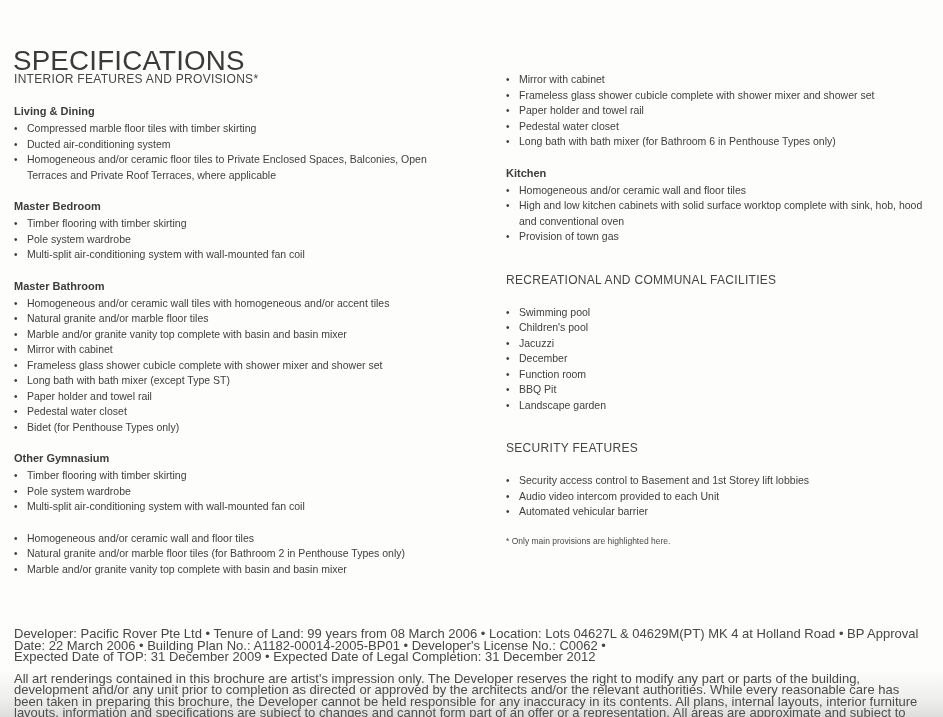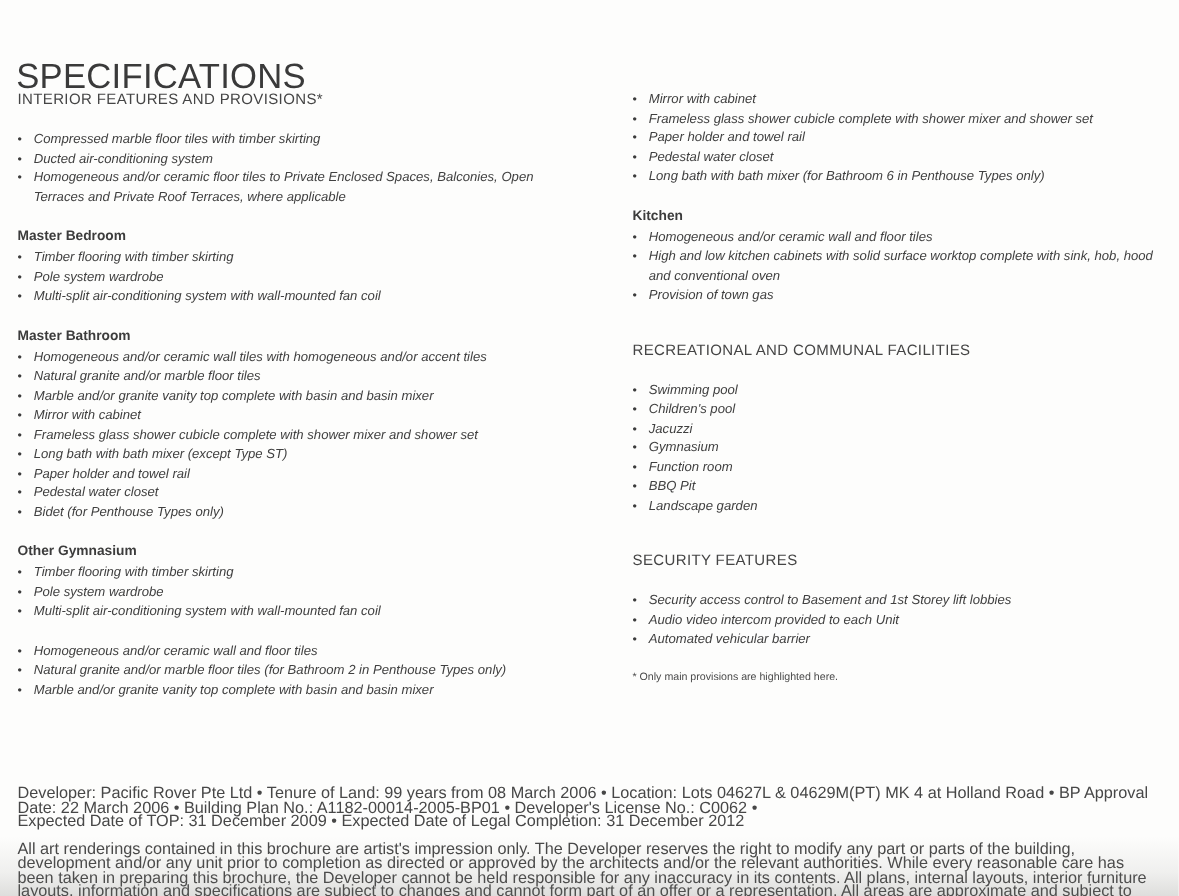--- a/index.html
+++ b/index.html
@@ -39,41 +39,42 @@
     color: #3c3c3c; margin: 0 0 2px 0;
   }
   ul.spec-list { list-style: none; margin: 0; padding: 0; }
   li.spec-item {
     display: flex; align-items: flex-start;
     font-size: 10.5px; line-height: 15.5px; color: #404040;
   }
   li.spec-item .bullet {
     flex: 0 0 13px; font-size: 10px; line-height: 15.5px; color: #3c3c3c;
   }
-  li.spec-item .item-text { flex: 1 1 auto; font-style: italic; }
+  li.spec-item .item-text { flex: 1 1 auto; }
   .footnote {
     font-size: 8.5px; line-height: 11px; color: #4a4a4a;
     margin-top: 4px;
   }
   .footer {
     position: absolute; left: 14px; right: 12px; top: 628px;
     font-size: 13px; line-height: 11.5px; color: #474747;
   }
   .footer .meta-line { margin: 0; }
   .footer .disclaimer { margin: 10px 0 0 0; }
 </style>
 </head>
 <body>
 
 <h1 class="page-title">SPECIFICATIONS</h1>
 
 <div class="col col-left">
   <div class="sec-header">INTERIOR FEATURES AND PROVISIONS*</div>
 
   <div class="group">
+    <div class="group-heading">Living &amp; Dining</div>
     <ul class="spec-list">
   <li class="spec-item">
           <span class="bullet">•</span>
           <span class="item-text">Compressed marble floor tiles with timber skirting</span>
         </li>
 
   <li class="spec-item">
           <span class="bullet">•</span>
           <span class="item-text">Ducted air-conditioning system</span>
         </li>
@@ -260,21 +261,21 @@
           <span class="item-text">Children's pool</span>
         </li>
 
   <li class="spec-item">
           <span class="bullet">•</span>
           <span class="item-text">Jacuzzi</span>
         </li>
 
   <li class="spec-item">
           <span class="bullet">•</span>
-          <span class="item-text">Gymnasium</span>
+          <span class="item-text">December</span>
         </li>
 
   <li class="spec-item">
           <span class="bullet">•</span>
           <span class="item-text">Function room</span>
         </li>
 
   <li class="spec-item">
           <span class="bullet">•</span>
           <span class="item-text">BBQ Pit</span>

